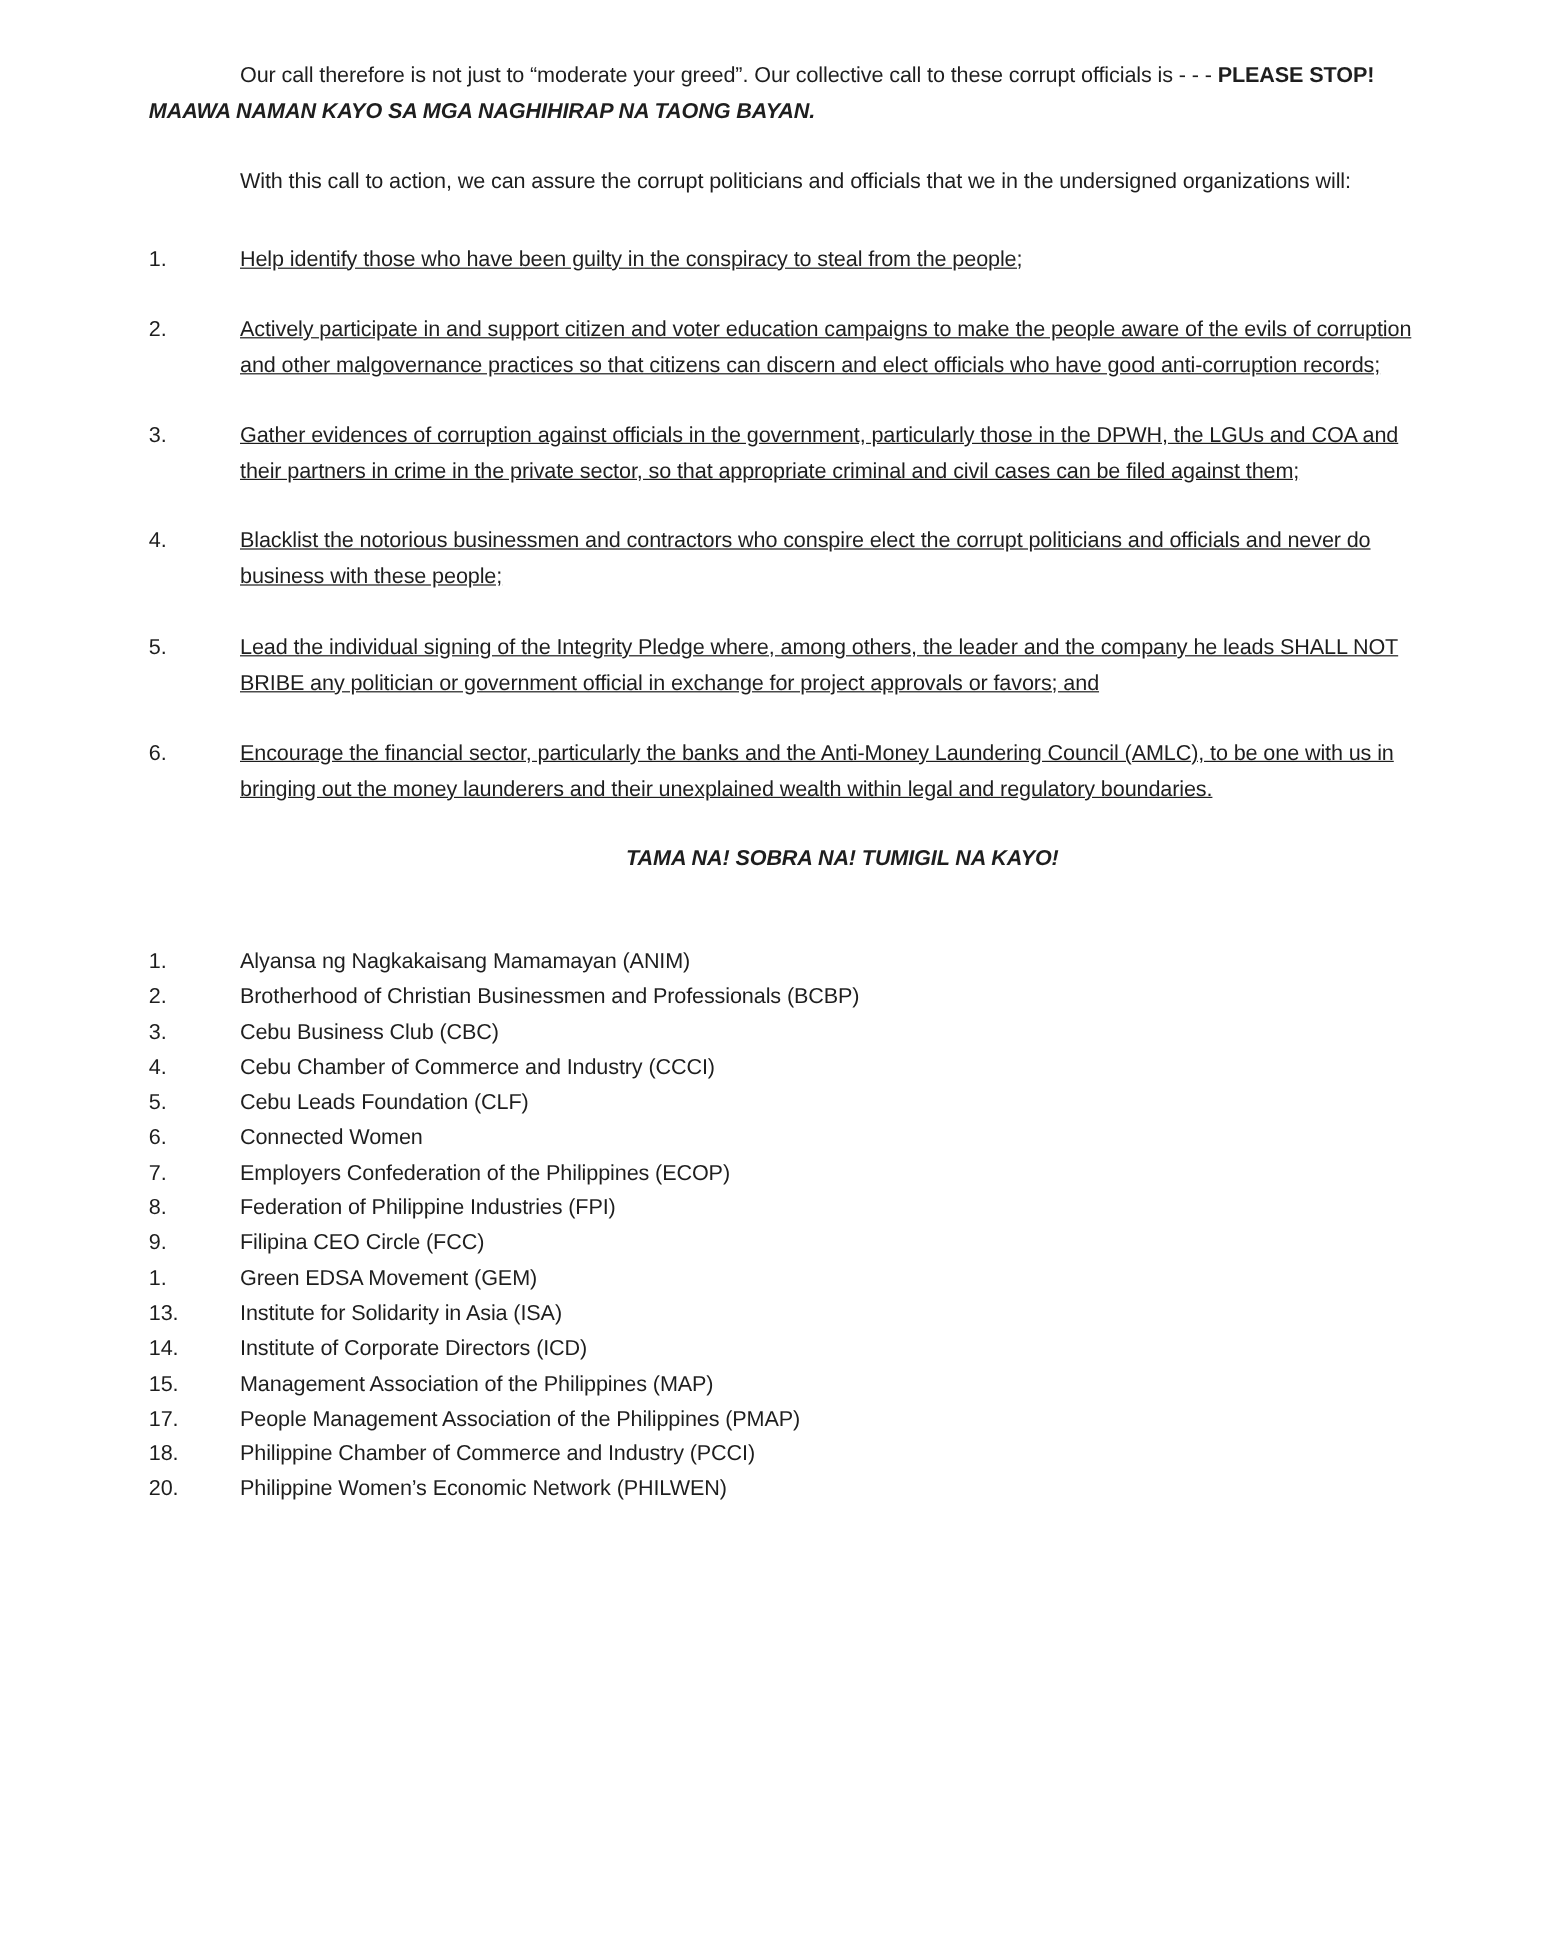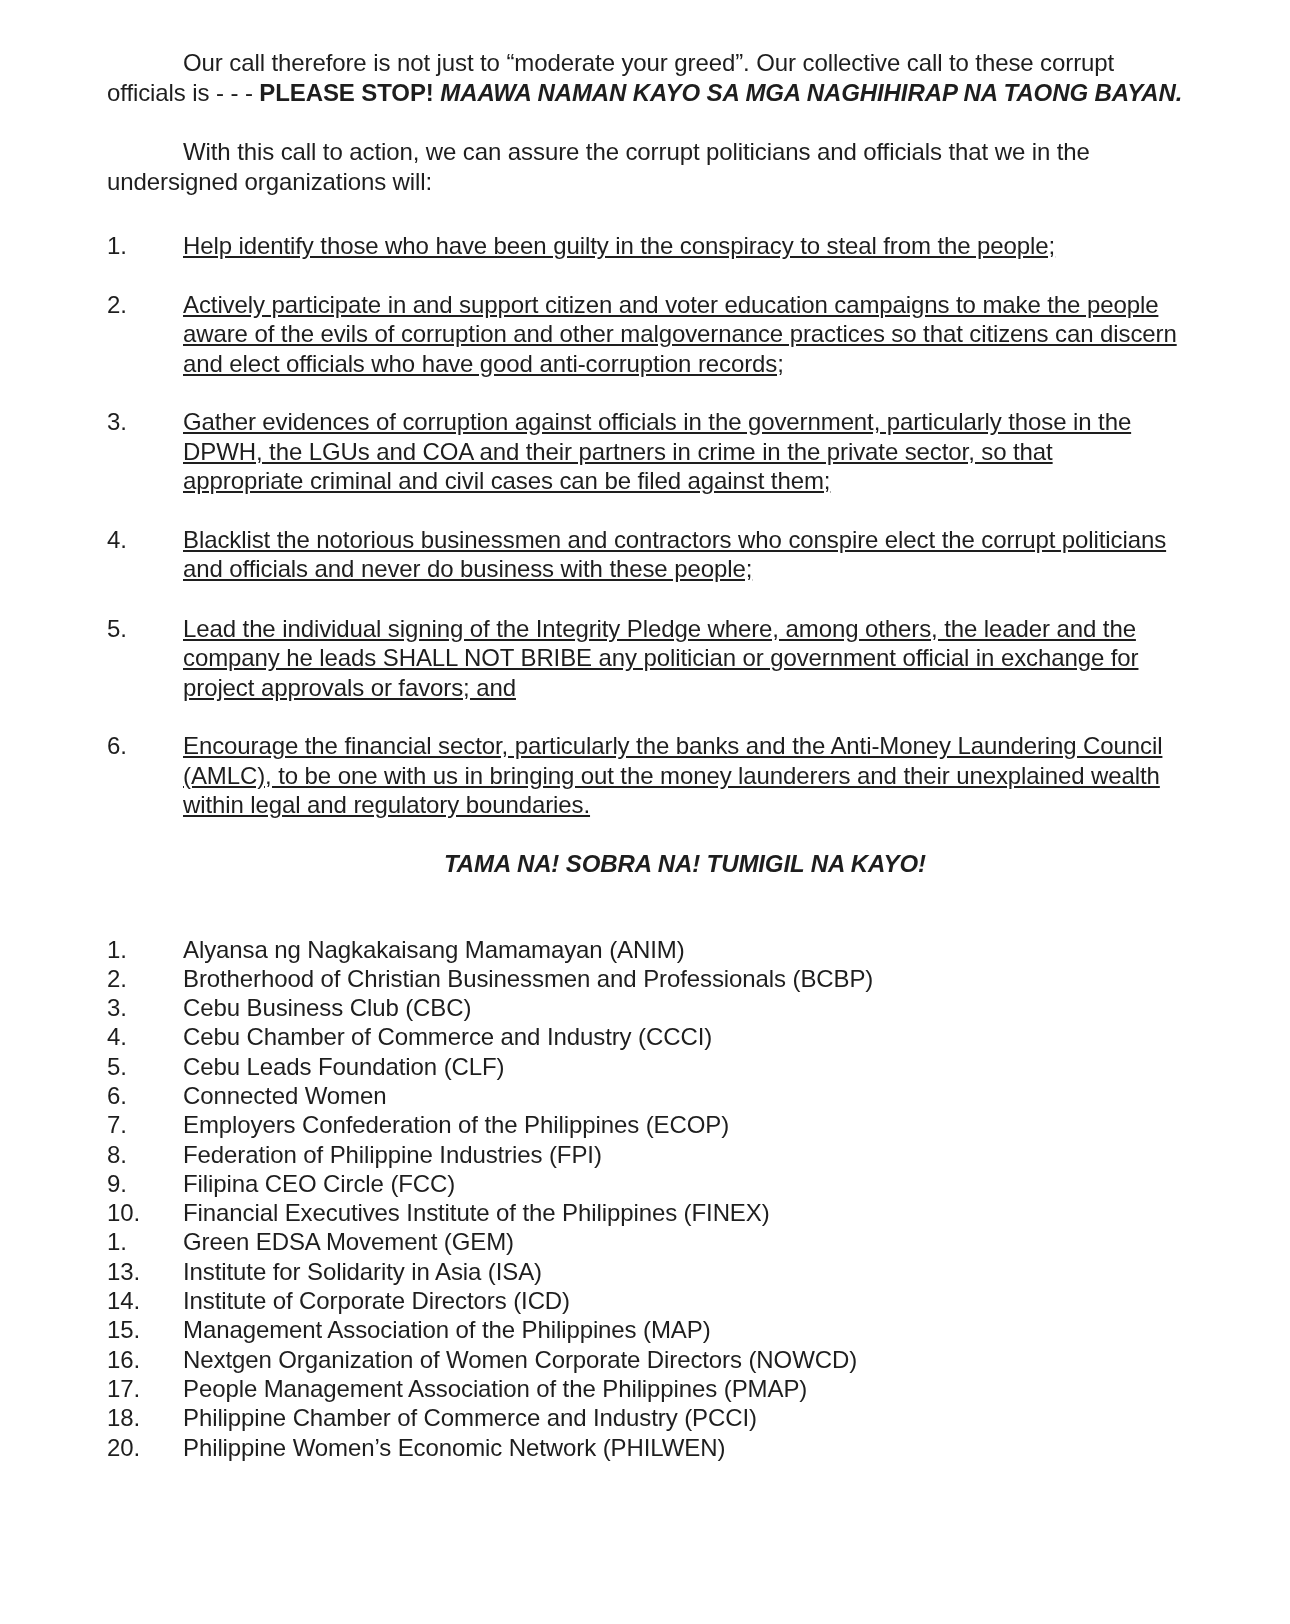--- a/index.html
+++ b/index.html
@@ -10,24 +10,24 @@
     body {
       width: 1290px;
       height: 1624px;
       overflow: hidden;
       position: relative;
       color: #1e1e1e;
       font-family: "Liberation Sans", "DejaVu Sans", sans-serif;
     }
     .page {
       position: absolute;
-      left: 107px;
+      left: 124px;
       top: 48px;
       width: 1080px;
-      font-size: 24px;
+      font-size: 18px;
       line-height: 29.5px;
       letter-spacing: -0.1px;
     }
     .para {
       margin: 0;
       text-indent: 76px;
     }
     .para-1 { margin-bottom: 30px; }
     .para-2 { margin-bottom: 35px; }
     .bold { font-weight: bold; }
@@ -146,42 +146,34 @@
       </li>
     <li class="signatory">
         <span class="sig-num">8.</span>
         <span class="sig-name">Federation of Philippine Industries (FPI)</span>
       </li>
     <li class="signatory">
         <span class="sig-num">9.</span>
         <span class="sig-name">Filipina CEO Circle (FCC)</span>
       </li>
     <li class="signatory">
-        <span class="sig-num">10.</span>
-        <span class="sig-name">Financial Executives Institute of the Philippines (FINEX)</span>
-      </li>
-    <li class="signatory">
         <span class="sig-num">1.</span>
         <span class="sig-name">Green EDSA Movement (GEM)</span>
       </li>
     <li class="signatory">
         <span class="sig-num">13.</span>
         <span class="sig-name">Institute for Solidarity in Asia (ISA)</span>
       </li>
     <li class="signatory">
         <span class="sig-num">14.</span>
         <span class="sig-name">Institute of Corporate Directors (ICD)</span>
       </li>
     <li class="signatory">
         <span class="sig-num">15.</span>
         <span class="sig-name">Management Association of the Philippines (MAP)</span>
-      </li>
-    <li class="signatory">
-        <span class="sig-num">16.</span>
-        <span class="sig-name">Nextgen Organization of Women Corporate Directors (NOWCD)</span>
       </li>
     <li class="signatory">
         <span class="sig-num">17.</span>
         <span class="sig-name">People Management Association of the Philippines (PMAP)</span>
       </li>
     <li class="signatory">
         <span class="sig-num">18.</span>
         <span class="sig-name">Philippine Chamber of Commerce and Industry (PCCI)</span>
       </li>
     <li class="signatory">

